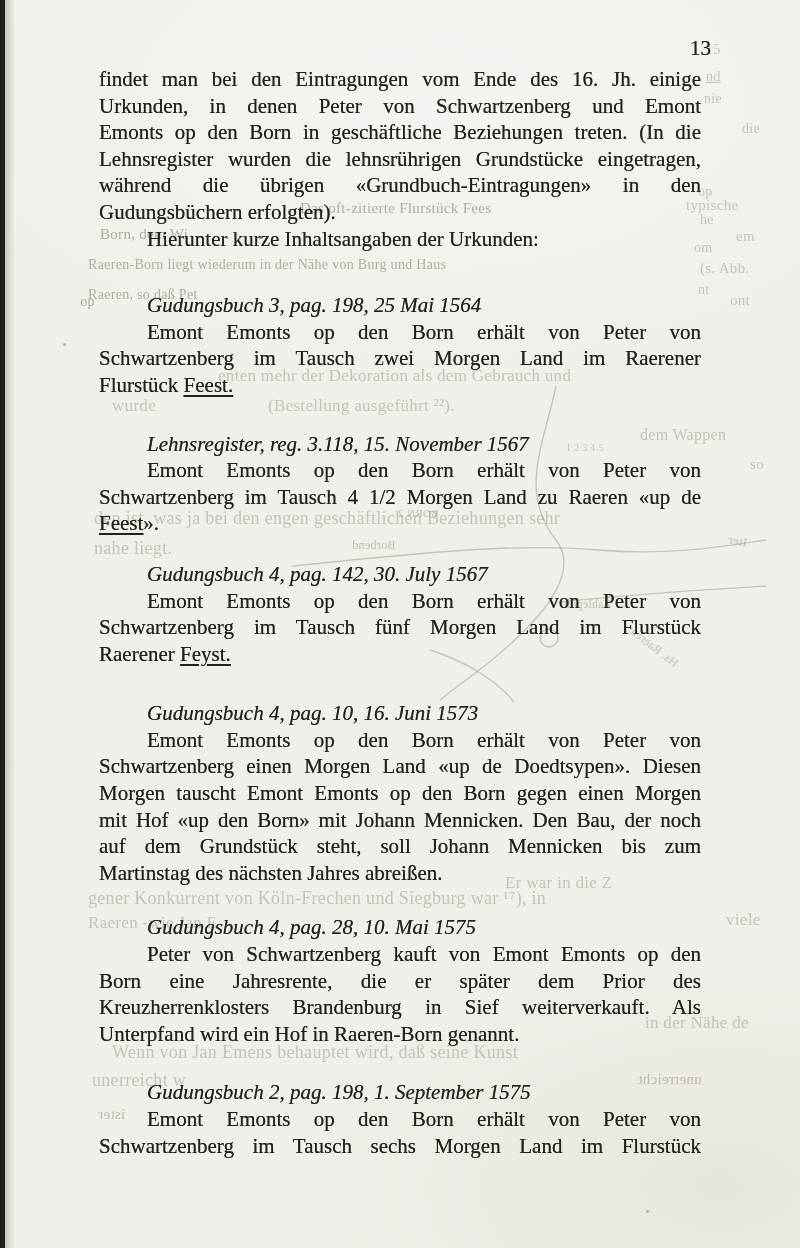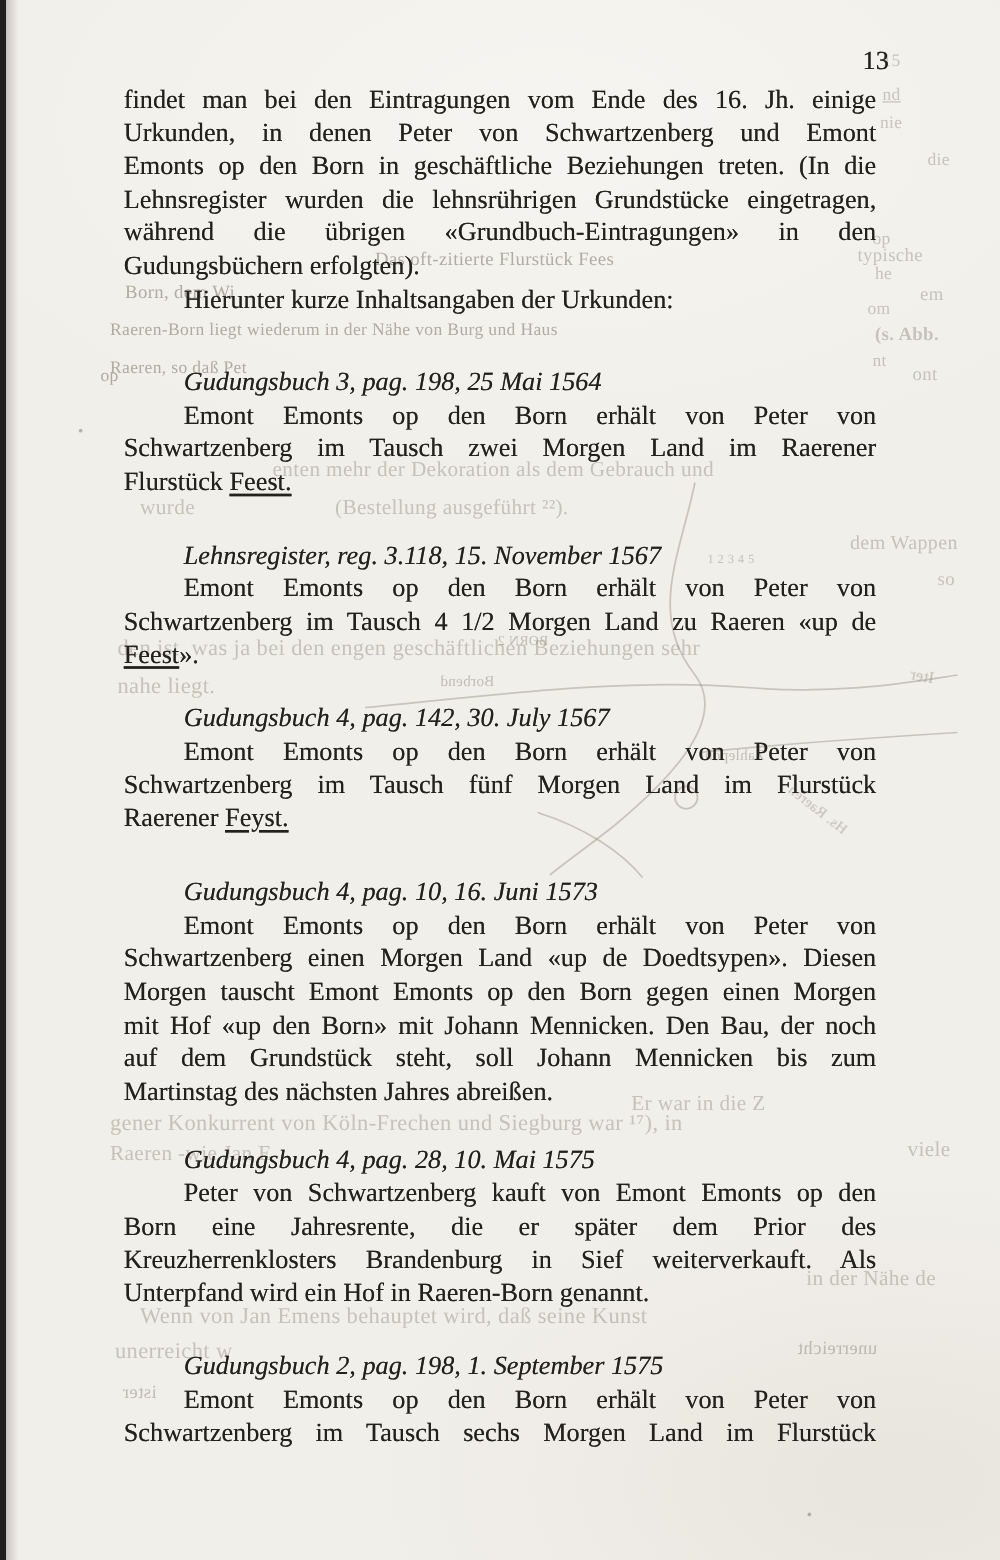--- a/index.html
+++ b/index.html
@@ -59,28 +59,28 @@
       <path d="M560,602 C636,594 700,590 766,586"></path>
       <path d="M430,650 C468,662 498,682 514,702"></path>
       <circle cx="549" cy="638" r="9"></circle>
     </g>
   </svg>
 <div class="ghost gb" style="left: 300px; top: 200px; font-size: 15px;">Das oft-zitierte Flurstück Fees</div>
     <div class="ghost gl" style="left: 686px; top: 197px; font-size: 15px;">typische</div>
     <div class="ghost gb" style="left: 100px; top: 226px; font-size: 15px;">Born, dem Wi</div>
     <div class="ghost gl" style="left: 736px; top: 228px; font-size: 15px;">em</div>
     <div class="ghost gb" style="left: 88px; top: 257px; font-size: 14px;">Raeren-Born liegt wiederum in der Nähe von Burg und Haus</div>
-    <div class="ghost gl" style="left: 700px; top: 260px; font-size: 15px; font-weight: bold;">(s. Abb.</div>
+    <div class="ghost gl" style="left: 700px; top: 260px; font-size: 15px;">(s. Abb.</div>
     <div class="ghost gb" style="left: 88px; top: 287px; font-size: 14px;">Raeren, so daß Pet</div>
     <div class="ghost gl" style="left: 730px; top: 292px; font-size: 15px;">ont</div>
     <div class="ghost gb" style="left: 80px; top: 294px; font-size: 14px; transform: scaleX(-1);">qo</div>
     <div class="ghost gl" style="left: 218px; top: 366px; font-size: 17px;">enten mehr der Dekoration als dem Gebrauch und</div>
     <div class="ghost gl" style="left: 112px; top: 396px; font-size: 17px;">wurde</div>
     <div class="ghost gl" style="left: 268px; top: 396px; font-size: 17px;">(Bestellung ausgeführt ²²).</div>
-    <div class="ghost gl" style="left: 640px; top: 426px; font-size: 16px; margin-left: 40px;">dem Wappen</div>
+    <div class="ghost gl" style="left: 640px; top: 426px; font-size: 16px;">dem Wappen</div>
     <div class="ghost gl" style="left: 566px; top: 442px; font-size: 10px;">1 2 3 4 5</div>
     <div class="ghost gl" style="left: 750px; top: 456px; font-size: 15px;">so</div>
     <div class="ghost gl" style="left: 94px; top: 508px; font-size: 18px;">den ist, was ja bei den engen geschäftlichen Beziehungen sehr</div>
     <div class="ghost gl" style="left: 94px; top: 538px; font-size: 18px;">nahe liegt.</div>
     <div class="ghost gm" style="left: 398px; top: 507px; font-size: 11px; transform: scaleX(-1);">BORN 2</div>
     <div class="ghost gm" style="left: 352px; top: 538px; font-size: 12px; transform: scaleX(-1);">Borbend</div>
     <div class="ghost gm" style="left: 728px; top: 533px; font-size: 13px; transform: scaleX(-1) rotate(-10deg);">Iter</div>
     <div class="ghost gm" style="left: 560px; top: 597px; font-size: 12px; transform: scaleX(-1);">Zahlepohl</div>
     <div class="ghost gm" style="left: 626px; top: 640px; font-size: 12px; transform: scaleX(-1) rotate(-38deg);">Hs. Raeren</div>
     <div class="ghost gl" style="left: 505px; top: 873px; font-size: 17px;">Er war in die Z</div>

